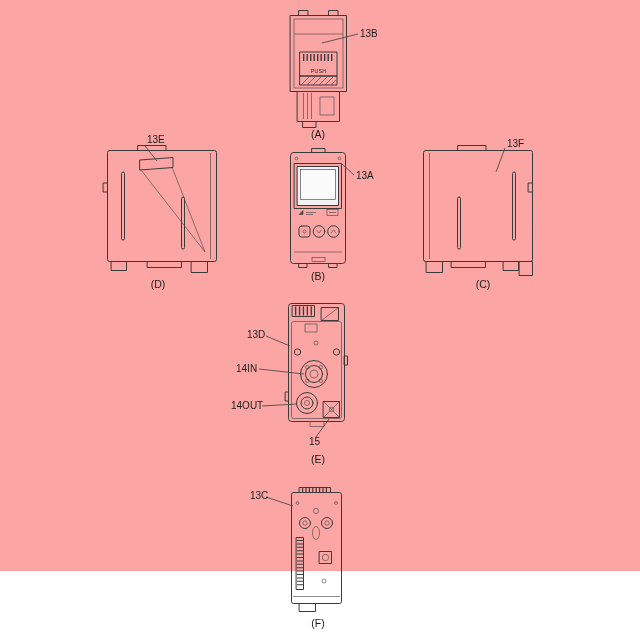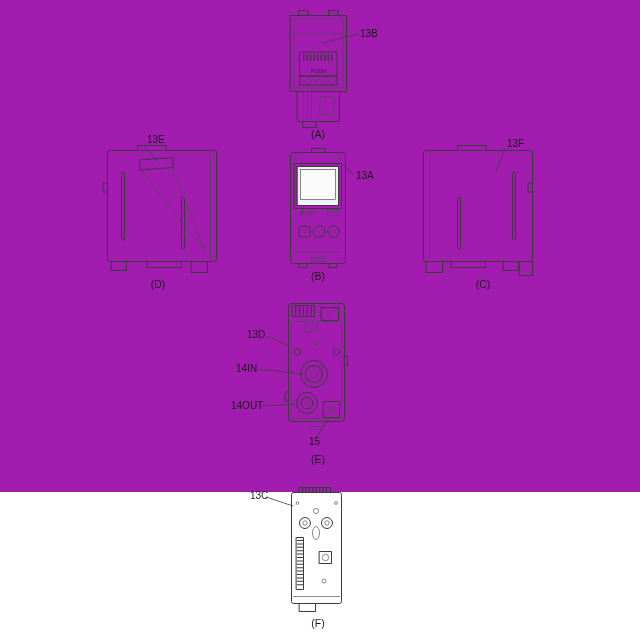--- a/index.html
+++ b/index.html
@@ -1,17 +1,17 @@
 <!DOCTYPE html>
 <html><head>
 <meta charset="utf-8">
 <style>
   html,body{margin:0;padding:0}
   body{background:#ffffff;width:640px;height:640px;overflow:hidden}
-  .stage{position:relative;width:640px;height:492px;background:#a21caf}
+  .stage{position:relative;width:640px;height:571px;background:#fca5a5}
   .ln{fill:none;stroke:#3b3b3b;stroke-width:1;stroke-linejoin:round;stroke-linecap:round}
   .thin{fill:none;stroke:#4a4a4a;stroke-width:.65}
   .ld{fill:none;stroke:#3f3f3f;stroke-width:.8}
   .comb{fill:none;stroke:#3b3b3b}
   text{font-family:"Liberation Sans",sans-serif;fill:#1b1b1b}
   .lbl{font-size:10px}
   .cap{font-size:10.5px}
   .tiny{font-size:5.5px;fill:#2a2a2a}
 </style>
 </head>

